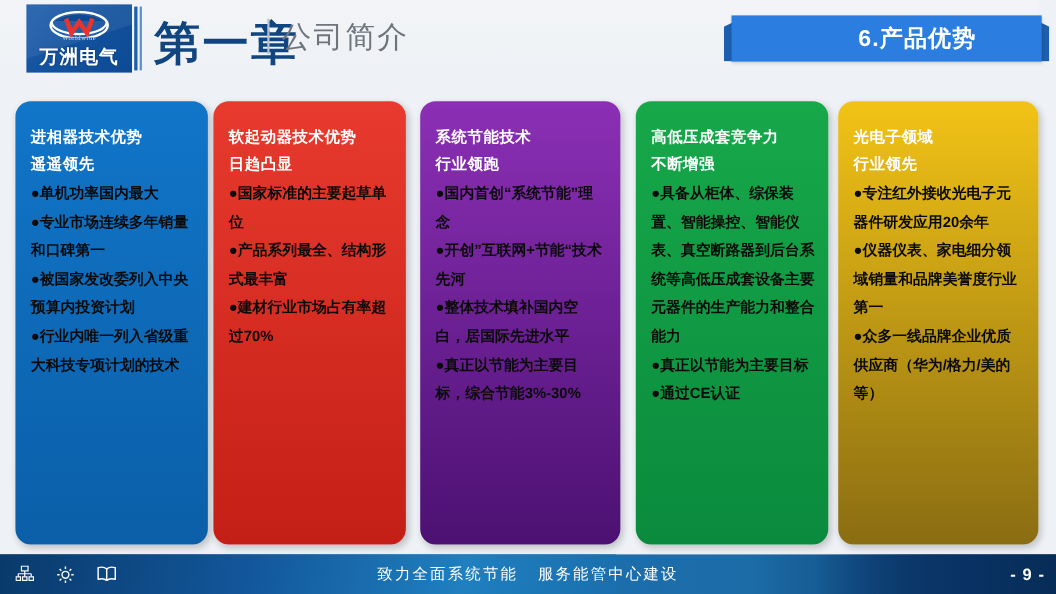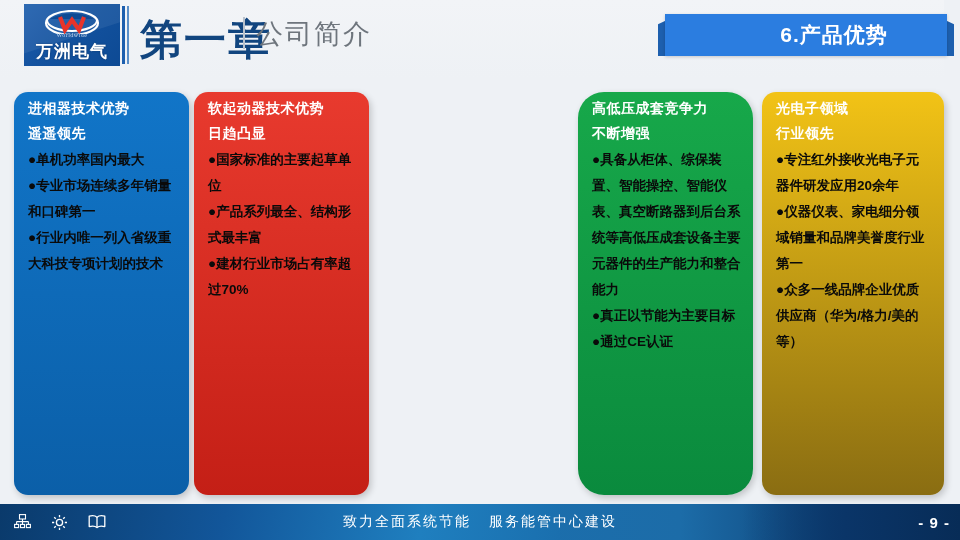--- a/index.html
+++ b/index.html
@@ -83,26 +83,26 @@
   
   .cards{
     position:absolute;left:0;top:92px;width:960px;height:412px;
   }
   .card{
     position:absolute;top:0;width:175px;height:403px;
     border-radius:14px;
     box-shadow:2px 3px 7px rgba(0,0,0,.20);
     overflow:hidden;
     box-sizing:border-box;
-    padding:4px 12px 10px 14px;
+    padding:20px 12px 10px 14px;
   }
   .card.c0{left:14px;}
   .card.c1{left:194px;}
   .card.c2{left:382px;width:182px;}
-  .card.c3{left:578px;border-radius:26px;}
+  .card.c3{left:578px;}
   .card.c4{left:762px;width:182px;}
 
   .card-title{
     font-size:14px;font-weight:bold;color:#ffffff;
     line-height:25px;letter-spacing:.5px;
     margin-bottom:1px;
   }
   .card-body{
     font-size:13.5px;color:#0a0a0a;font-weight:bold;
     line-height:26px;letter-spacing:0px;
@@ -172,36 +172,49 @@
 
 <div class="cards">
   <div class="card c0" style="background: linear-gradient(rgb(17, 117, 200) 0%, rgb(11, 95, 168) 100%);">
     <div class="card-title">
       <div>进相器技术优势</div>
       <div>遥遥领先</div>
     </div>
     <div class="card-body">
       <p>●单机功率国内最大</p>
       <p>●专业市场连续多年销量和口碑第一</p>
+      <p>●被国家发改委列入中央预算内投资计划</p>
       <p>●行业内唯一列入省级重大科技专项计划的技术</p>
     </div>
   </div>
 
   <div class="card c1" style="background: linear-gradient(rgb(232, 58, 46) 0%, rgb(196, 31, 22) 100%);">
     <div class="card-title">
       <div>软起动器技术优势</div>
       <div>日趋凸显</div>
     </div>
     <div class="card-body">
       <p>●国家标准的主要起草单位</p>
       <p>●产品系列最全、结构形式最丰富</p>
       <p>●建材行业市场占有率超过70%</p>
     </div>
   </div>
 
+  <div class="card c2" style="background: linear-gradient(rgb(139, 47, 181) 0%, rgb(76, 17, 114) 100%);">
+    <div class="card-title">
+      <div>系统节能技术</div>
+      <div>行业领跑</div>
+    </div>
+    <div class="card-body">
+      <p>●国内首创“系统节能”理念</p>
+      <p>●开创”互联网+节能“技术先河</p>
+      <p>●整体技术填补国内空白，居国际先进水平</p>
+      <p>●真正以节能为主要目标，综合节能3%-30%</p>
+    </div>
+  </div>
 
   <div class="card c3" style="background: linear-gradient(rgb(23, 168, 74) 0%, rgb(10, 138, 61) 100%);">
     <div class="card-title">
       <div>高低压成套竞争力</div>
       <div>不断增强</div>
     </div>
     <div class="card-body">
       <p>●具备从柜体、综保装置、智能操控、智能仪表、真空断路器到后台系统等高低压成套设备主要元器件的生产能力和整合能力</p>
       <p>●真正以节能为主要目标</p>
       <p>●通过CE认证</p>

